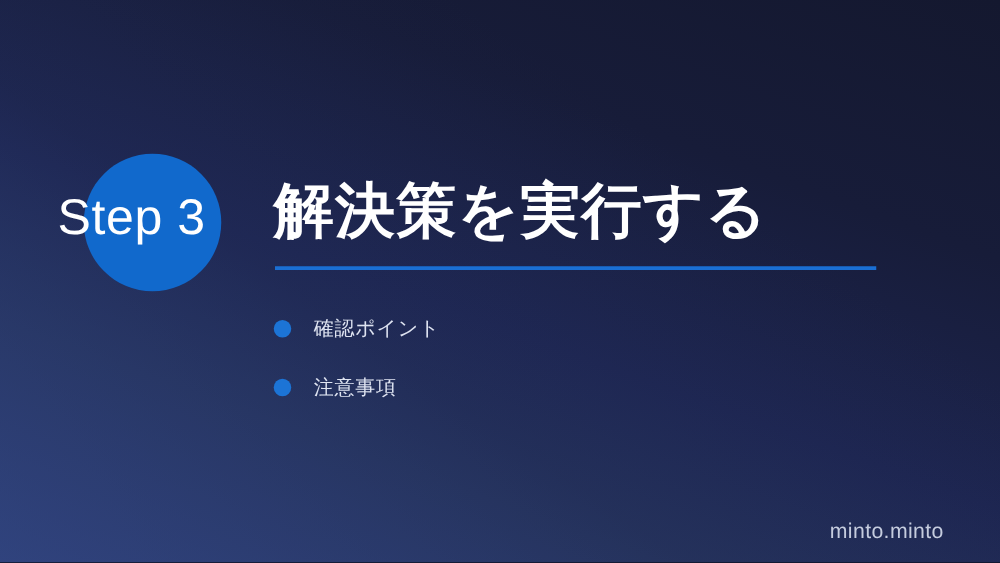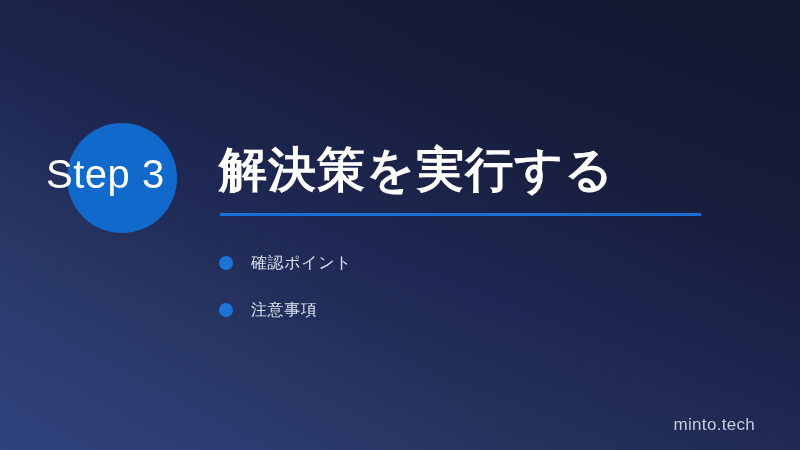--- a/index.html
+++ b/index.html
@@ -143,16 +143,16 @@
       <li class="bullet-item">
         <span class="bullet-dot"></span>
         <span class="bullet-text">確認ポイント</span>
       </li>
       <li class="bullet-item">
         <span class="bullet-dot"></span>
         <span class="bullet-text">注意事項</span>
       </li>
     </ul>
 
-    <div class="footer">minto.tech</div>
+    <div class="footer">minto.minto</div>
 
   </div>
 </div>
 
 </body></html>

